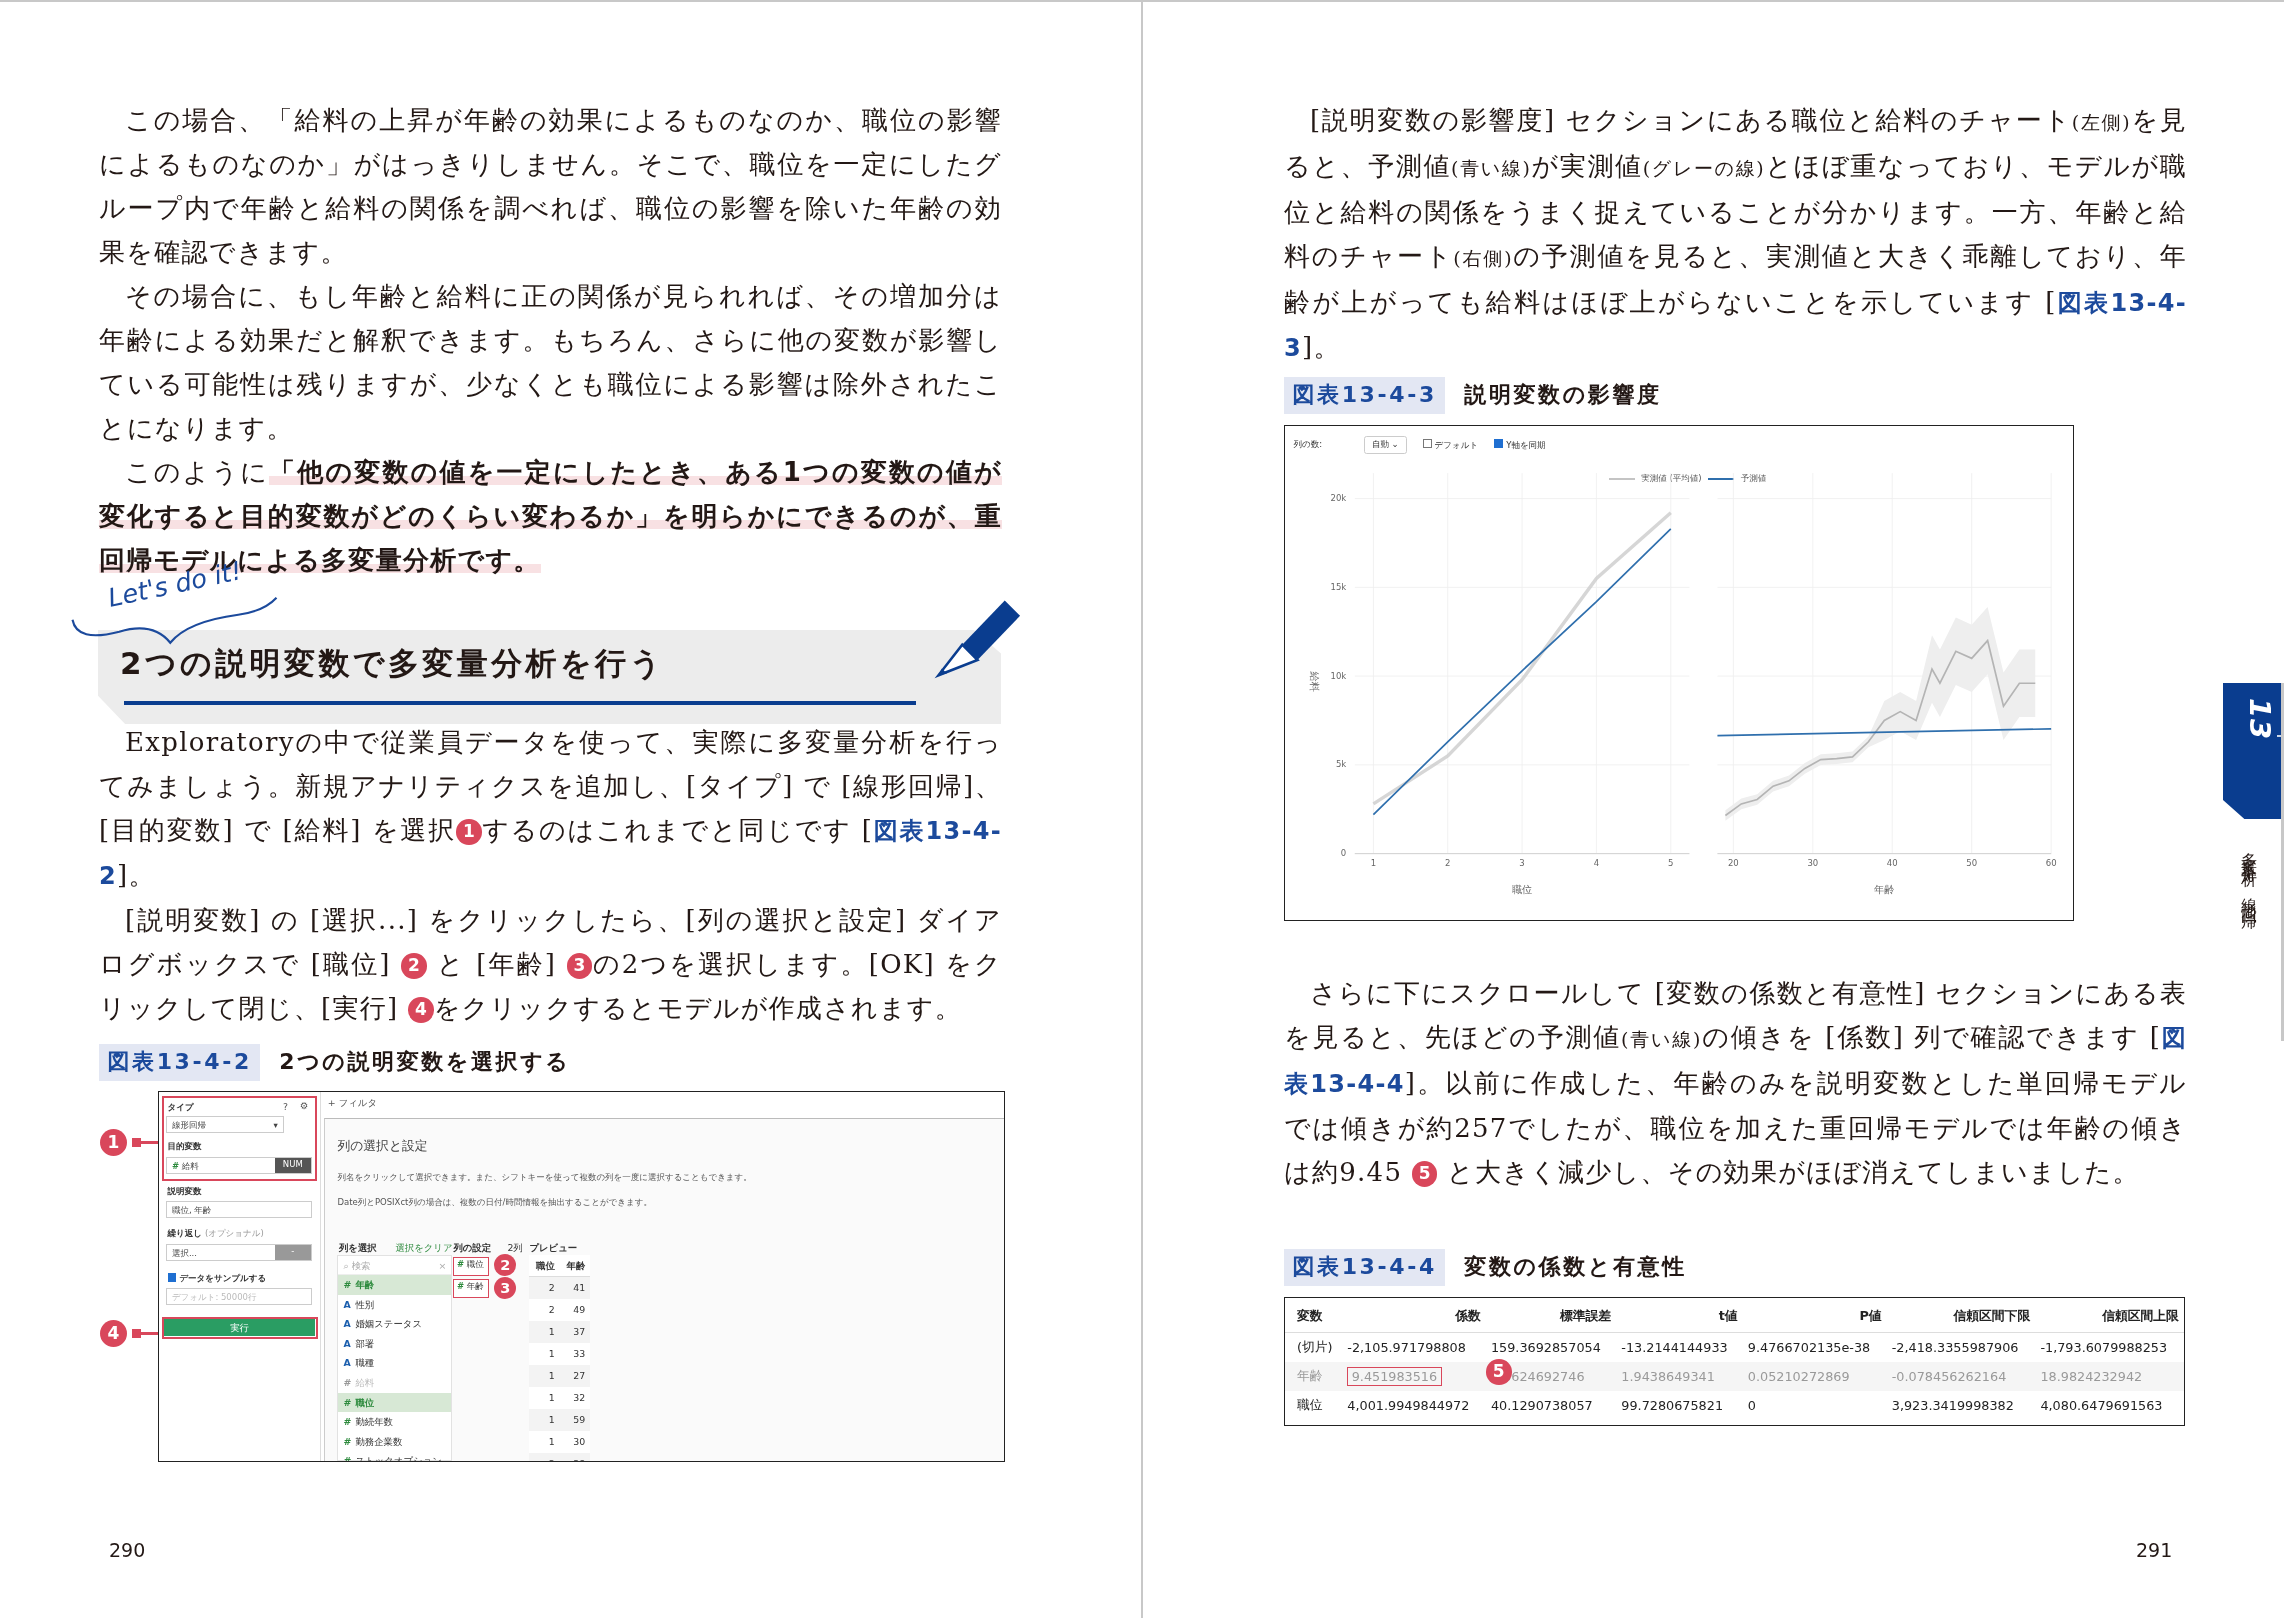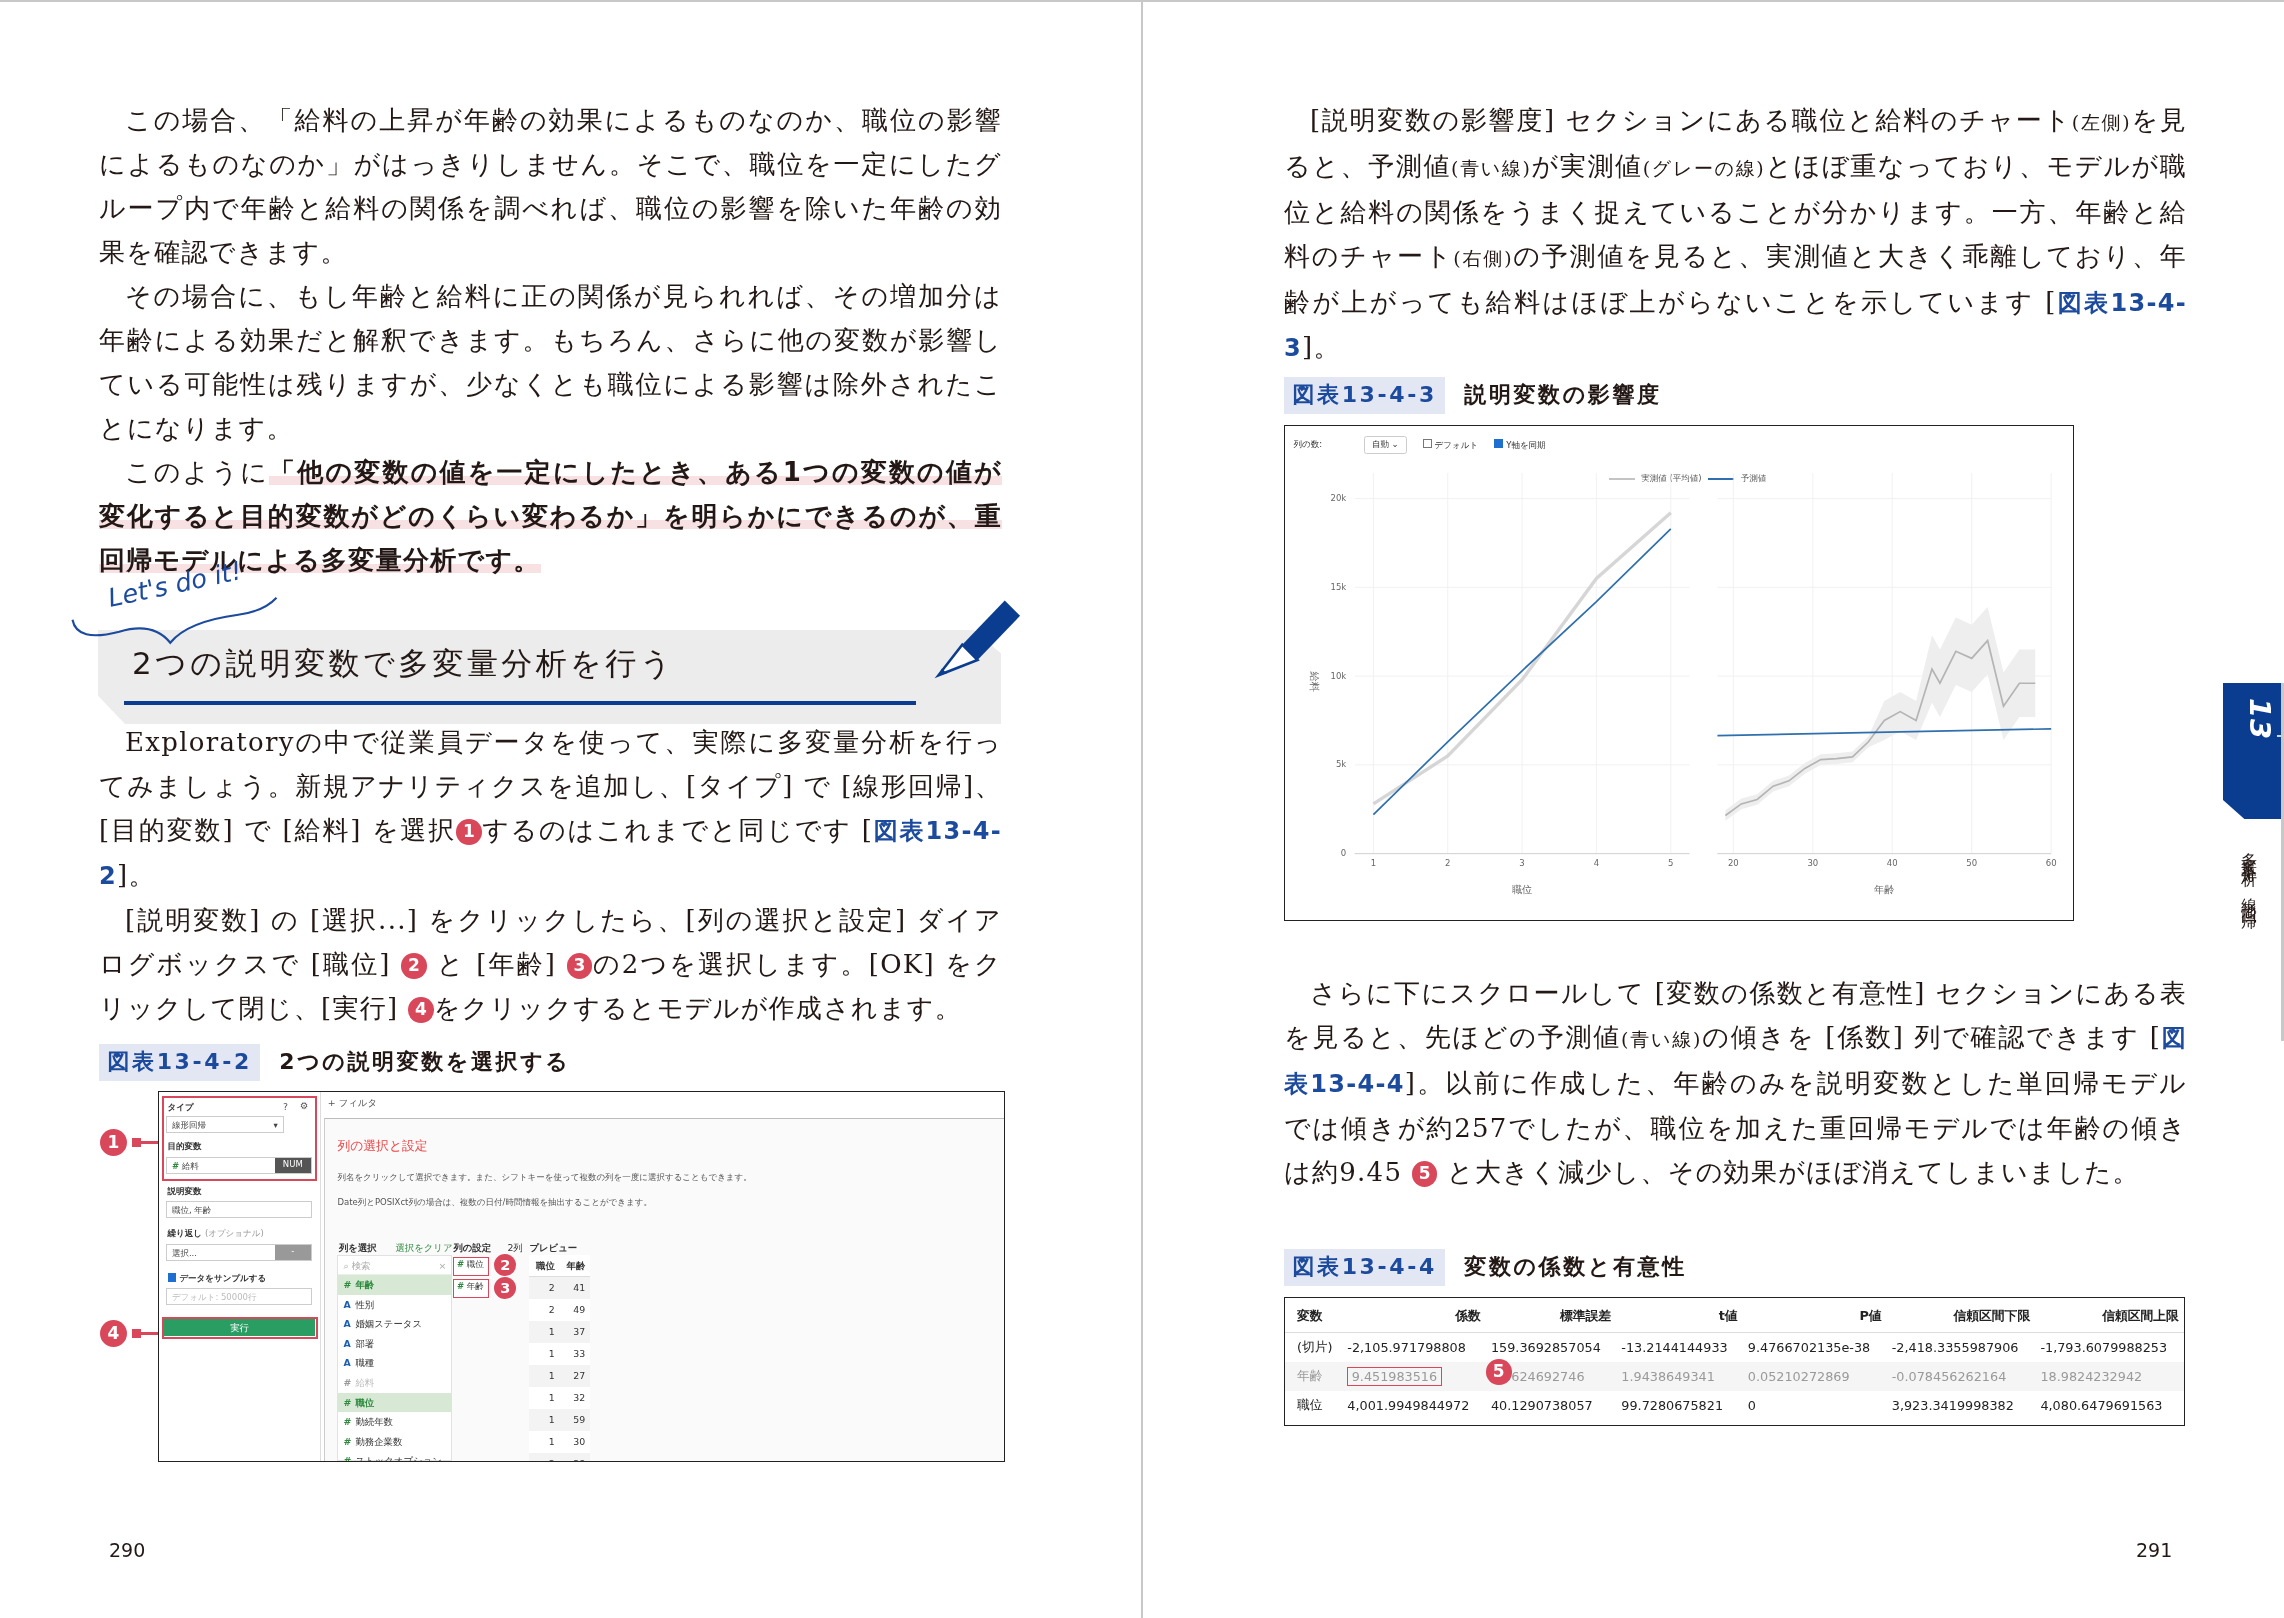--- a/index.html
+++ b/index.html
@@ -16,38 +16,38 @@
   .para .emph { font-family: "DejaVu Sans", sans-serif; font-weight: bold; background: linear-gradient(to bottom, transparent 62%, #f8e1e3 62%, #f8e1e3 92%, transparent 92%); }
   .ref { font-family: "DejaVu Sans", sans-serif; font-weight: bold; color: #1c4a9c; font-size: 24px; }
   .small { font-size: 19px; }
   .circ { display: inline-block; width: 25.5px; height: 25.5px; border-radius: 50%; background: #d9475b; color: #fff; font-family: "DejaVu Sans", sans-serif; font-weight: bold; font-size: 17px; line-height: 25.5px; text-align: center; text-indent: 0; vertical-align: 1.7px; letter-spacing: 0; }
 
   
   .letsdo { position: absolute; left: 98px; top: 596px; width: 903px; height: 111px; }
   .letsdo .band { position: absolute; left: 0; top: 34px; width: 903px; height: 94px; background: #ececec; clip-path: polygon(0 0, 97% 0, 100% 25%, 100% 100%, 3% 100%, 0 70%); }
   .letsdo .tagline { position: absolute; left: -25.5px; top: -30px; font-family: "DejaVu Sans", sans-serif; font-style: italic; color: #1c4a9c; font-size: 25.5px; transform: rotate(-12deg); }
   .letsdo .swoosh { position: absolute; left: -30px; top: 0; width: 213px; height: 51px; }
-  .letsdo .title { position: absolute; left: 34px; top: 47px; font-family: "DejaVu Sans", sans-serif; font-weight: normal; font-size: 31px; letter-spacing: 3.4px; color: #231815; }
+  .letsdo .title { position: absolute; left: 22px; top: 47px; font-family: "DejaVu Sans", sans-serif; font-weight: bold; font-size: 31px; letter-spacing: 3.4px; color: #231815; }
   .letsdo .uline { position: absolute; left: 25.5px; top: 105px; width: 792px; height: 4.3px; background: #0a3d8f; }
   .letsdo .pencil { position: absolute; left: 813px; top: -4.3px; width: 111px; height: 119px; }
 
   
   .figlabel { position: absolute; display: flex; align-items: center; gap: 19px; }
   .figlabel .num { background: #e3e7f3; color: #1c4a9c; font-family: "DejaVu Sans", sans-serif; font-weight: bold; font-size: 22px; padding: 3.4px 8.5px; letter-spacing: 2.6px; }
   .figlabel .cap { font-family: "DejaVu Sans", sans-serif; font-weight: bold; font-size: 22px; letter-spacing: 2.6px; color: #231815; }
 
   
   .shot { position: absolute; left: 158px; top: 1091px; width: 847px; height: 371px; border: 1.7px solid #222; background: #fff; overflow: hidden; font-family: "DejaVu Sans", sans-serif; }
   .shot .side { position: absolute; left: 0; top: 0; width: 162px; height: 100%; background: #fff; border-right: 0.9px solid #ddd; }
   .shot .lab { position: absolute; font-size: 8.5px; font-weight: bold; color: #333; }
   .shot .inp { position: absolute; border: 0.9px solid #ccc; background: #fff; font-size: 8.5px; color: #444; padding: 1.7px 5.1px; height: 17px; line-height: 12.8px; }
   .shot .main { position: absolute; left: 162px; top: 0; right: 0; height: 100%; }
   .shot .filter { position: absolute; left: 6.8px; top: 5.1px; font-size: 9.4px; color: #555; }
   .shot .dialog { position: absolute; left: 3.4px; top: 25.5px; right: 0; bottom: 0; background: #fafafa; border-top: 0.9px solid #bbb; border-left: 0.9px solid #ccc; }
-  .shot .dtitle { position: absolute; left: 12px; top: 19px; font-size: 12.8px; color: #ef4444; }
+  .shot .dtitle { position: absolute; left: 12px; top: 19px; font-size: 12.8px; color: #404040; }
   .shot .dsub { position: absolute; left: 12px; font-size: 8.5px; color: #555; }
   .shot .colhead { position: absolute; top: 123px; font-size: 9.4px; font-weight: bold; color: #333; }
   .shot .list { position: absolute; left: 12px; top: 136px; width: 162px; bottom: 0; border: 0.9px solid #e2e2e2; background: #fff; }
   .shot .li { height: 19.6px; line-height: 19.6px; padding-left: 5.1px; font-size: 9.4px; color: #333; }
   .shot .li.sel { background: #d7e8d5; color: #2e8b3e; font-weight: bold; }
   .shot .li .ty { display: inline-block; width: 12px; font-weight: bold; }
   .shot .ty.n { color: #2e8b3e; }
   .shot .ty.a { color: #1c5fae; }
   .shot .setbox { position: absolute; left: 128px; width: 36px; height: 19px; border: 1.7px solid #d9475b; font-size: 8.5px; padding: 1.7px 2.6px; color: #333; background: #fff; }
   .shot .prev { position: absolute; left: 204px; top: 136px; width: 61px; bottom: 0; background: #fff; }

